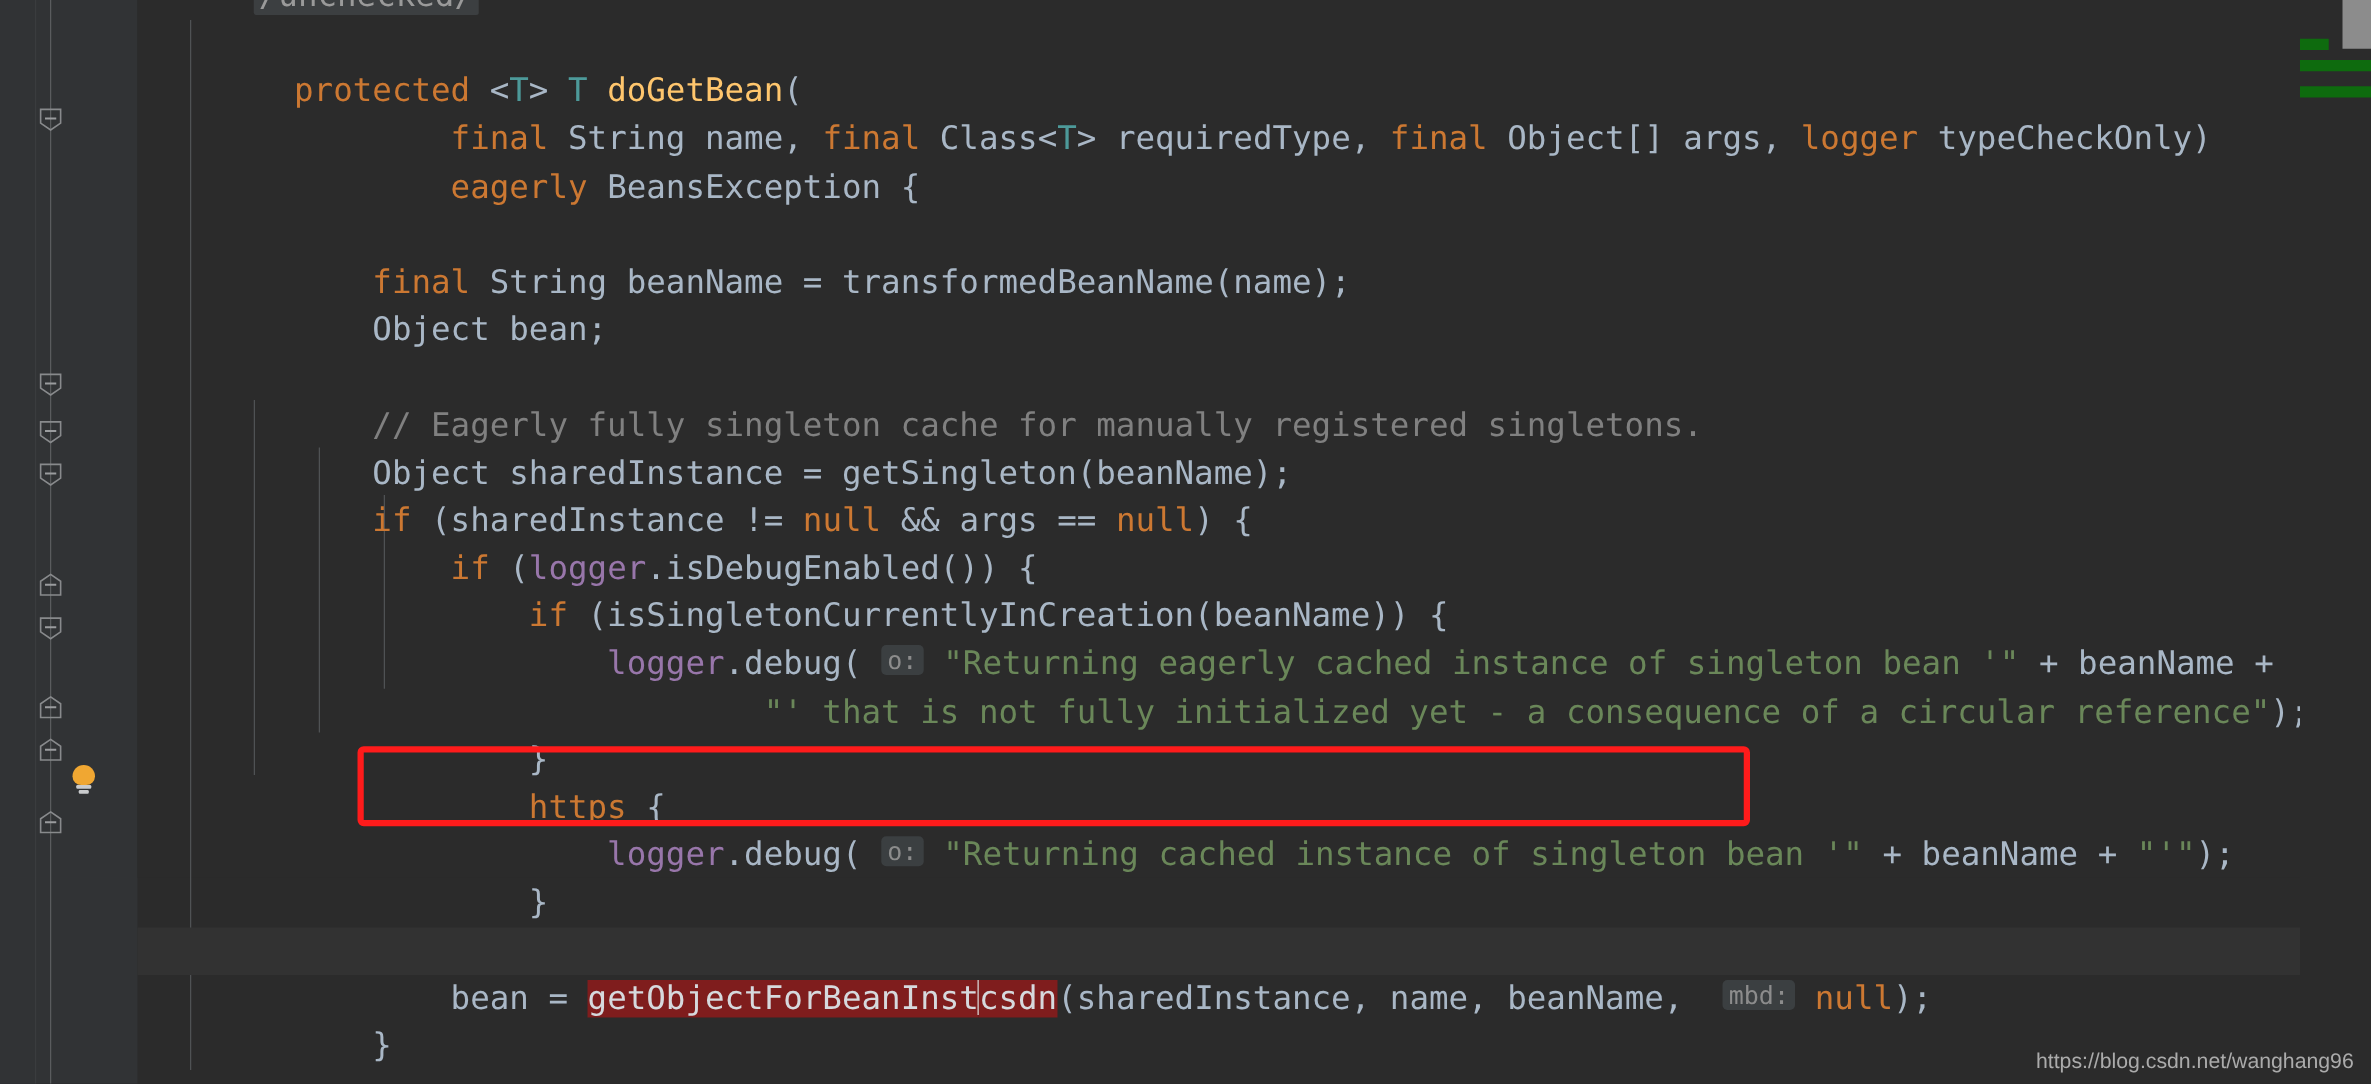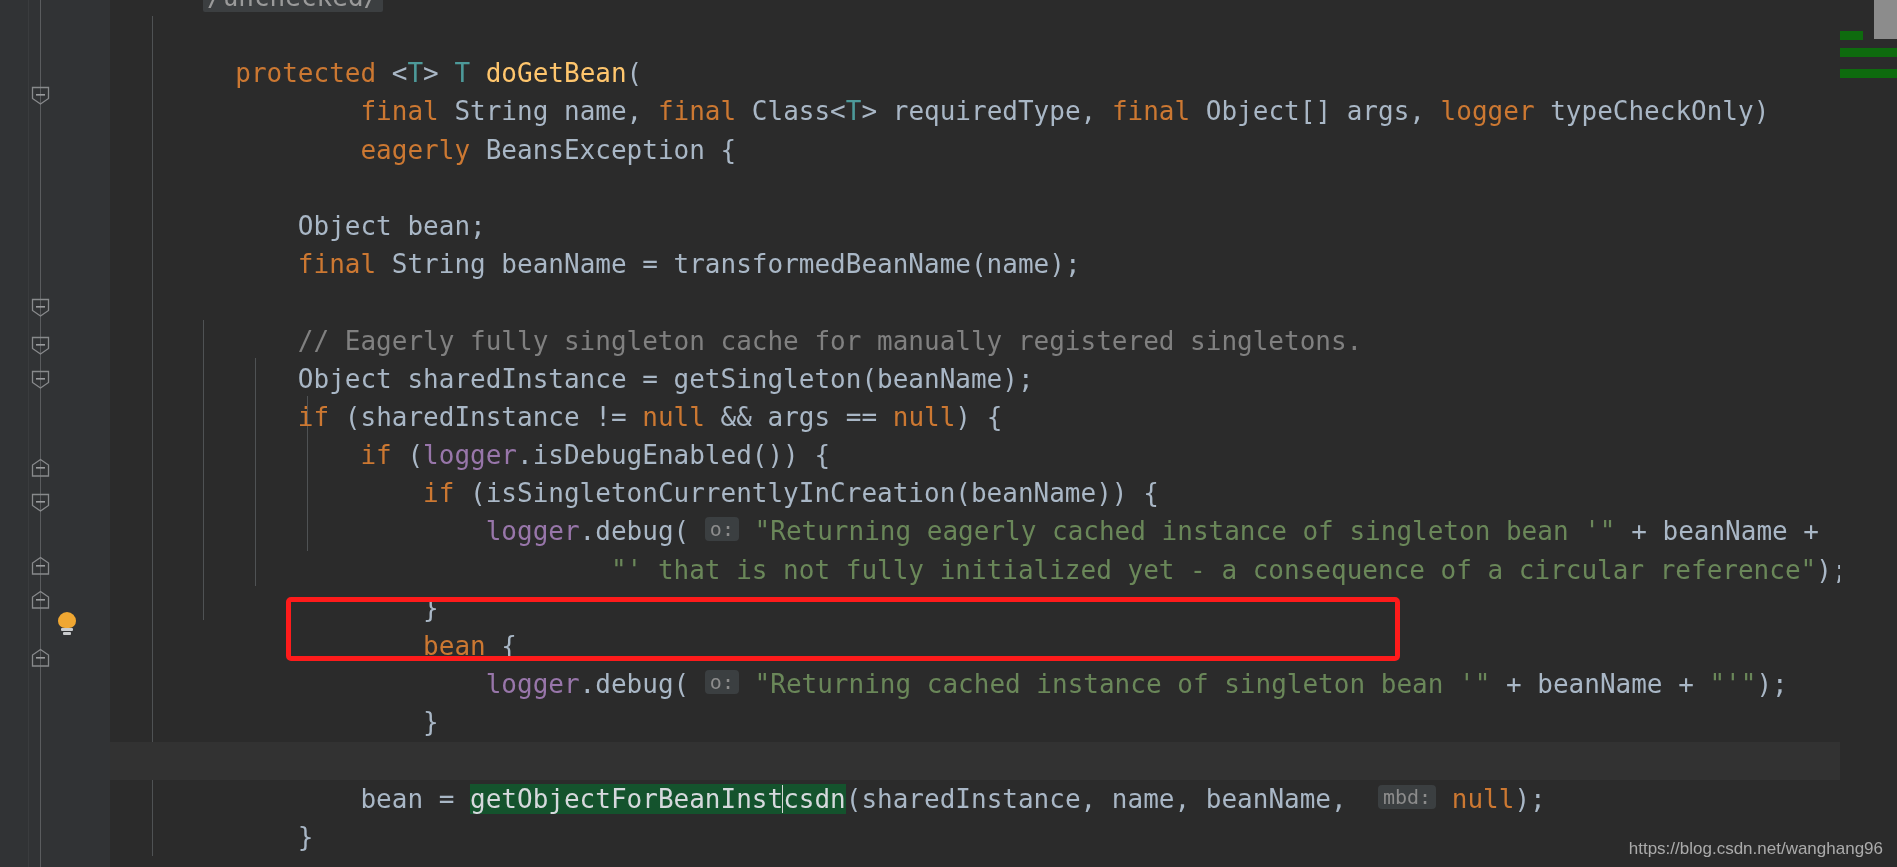--- a/index.html
+++ b/index.html
@@ -145,21 +145,21 @@
     font-size: 20px;
     line-height: 24px;
     vertical-align: 4px;
     padding: 0 5px;
     border-radius: 4px;
     white-space: pre;
   }
 
   
   .sel {
-    background: #14532d;
+    background: #7f1d1d;
     color: #d6d9dd;
   }
   .caret {
     display: inline-block;
     width: 2px;
     height: 28px;
     background: #d8d8d8;
     vertical-align: -5px;
     margin: 0 -1px;
   }
@@ -303,27 +303,27 @@
         <span>        <span class="kw">final</span> String name, <span class="kw">final</span> Class&lt;<span class="gen">T</span>&gt; requiredType, <span class="kw">final</span> Object[] args, <span class="kw">logger</span> typeCheckOnly)</span>
       </div>
 
       <div class="line">
         <span>        <span class="kw">eagerly</span> BeansException {</span>
       </div>
 
       <div class="line"><span> </span></div>
 
       <div class="line">
+        <span>    <span class="kw">final</span> String beanName = transformedBeanName(name);</span>
+      </div>
+
+      <div class="line">
         <span>    Object bean;</span>
       </div>
 
-      <div class="line">
-        <span>    <span class="kw">final</span> String beanName = transformedBeanName(name);</span>
-      </div>
-
       <div class="line"><span> </span></div>
 
       <div class="line">
         <span class="cmt">    // Eagerly fully singleton cache for manually registered singletons.</span>
       </div>
 
       <div class="line">
         <span>    Object <span class="und">sharedInstance</span> = getSingleton(beanName);</span>
       </div>
 
@@ -345,21 +345,21 @@
 
       <div class="line">
         <span>                        <span class="str">"' that is not fully initialized yet - a consequence of a circular reference"</span>);</span>
       </div>
 
       <div class="line">
         <span>            }</span>
       </div>
 
       <div class="line">
-        <span>            <span class="kw">bean</span> {</span>
+        <span>            <span class="kw">https</span> {</span>
       </div>
 
       <div class="line">
         <span>                <span class="fld">logger</span>.debug( <span class="hint">o:</span> <span class="str">"Returning cached instance of singleton bean '"</span> + beanName + <span class="str">"'"</span>);</span>
       </div>
 
       <div class="line">
         <span>            }</span>
       </div>
 

